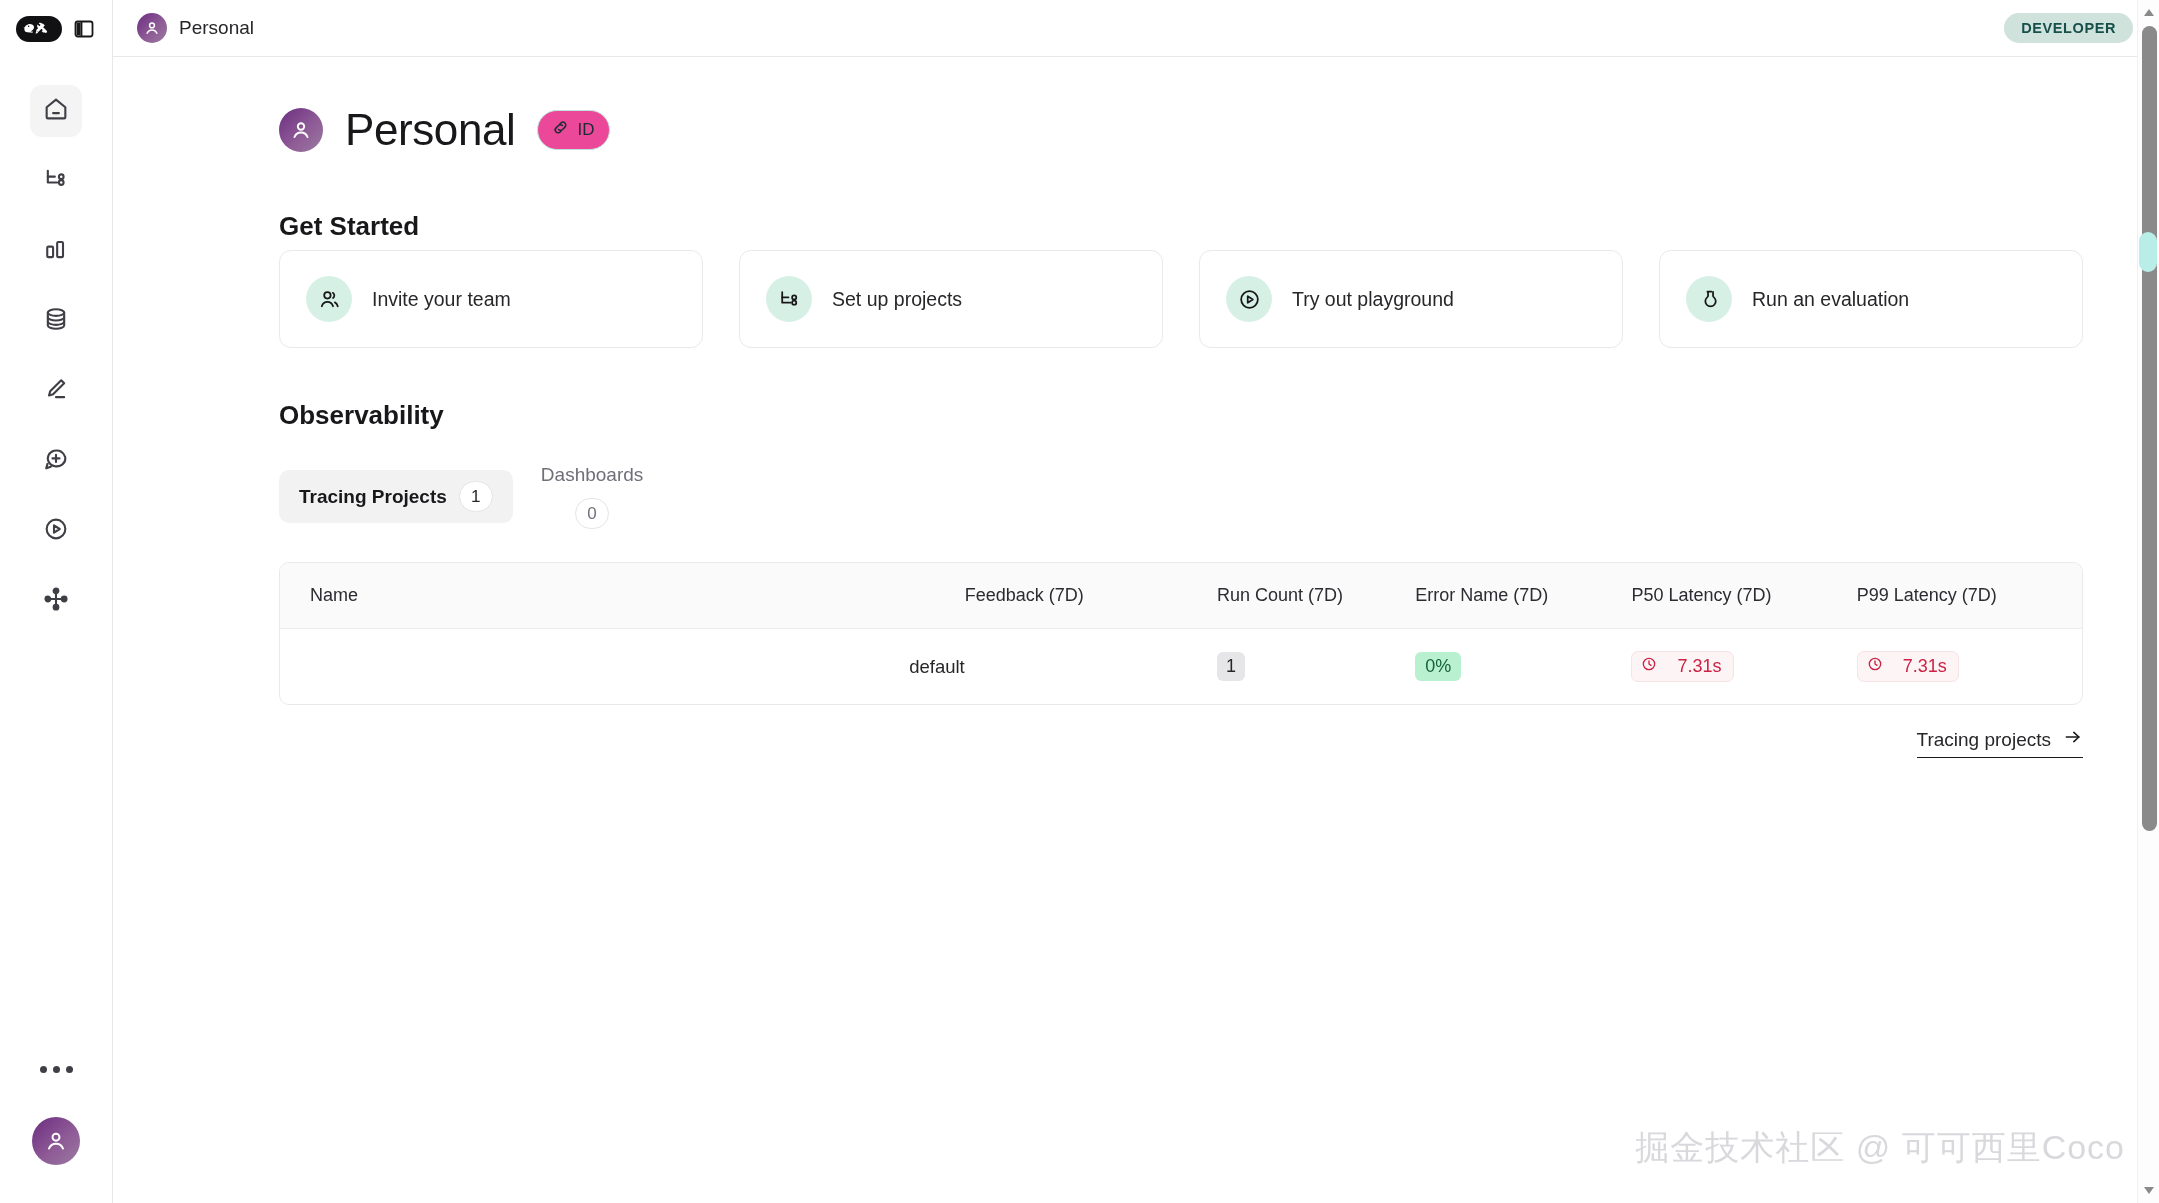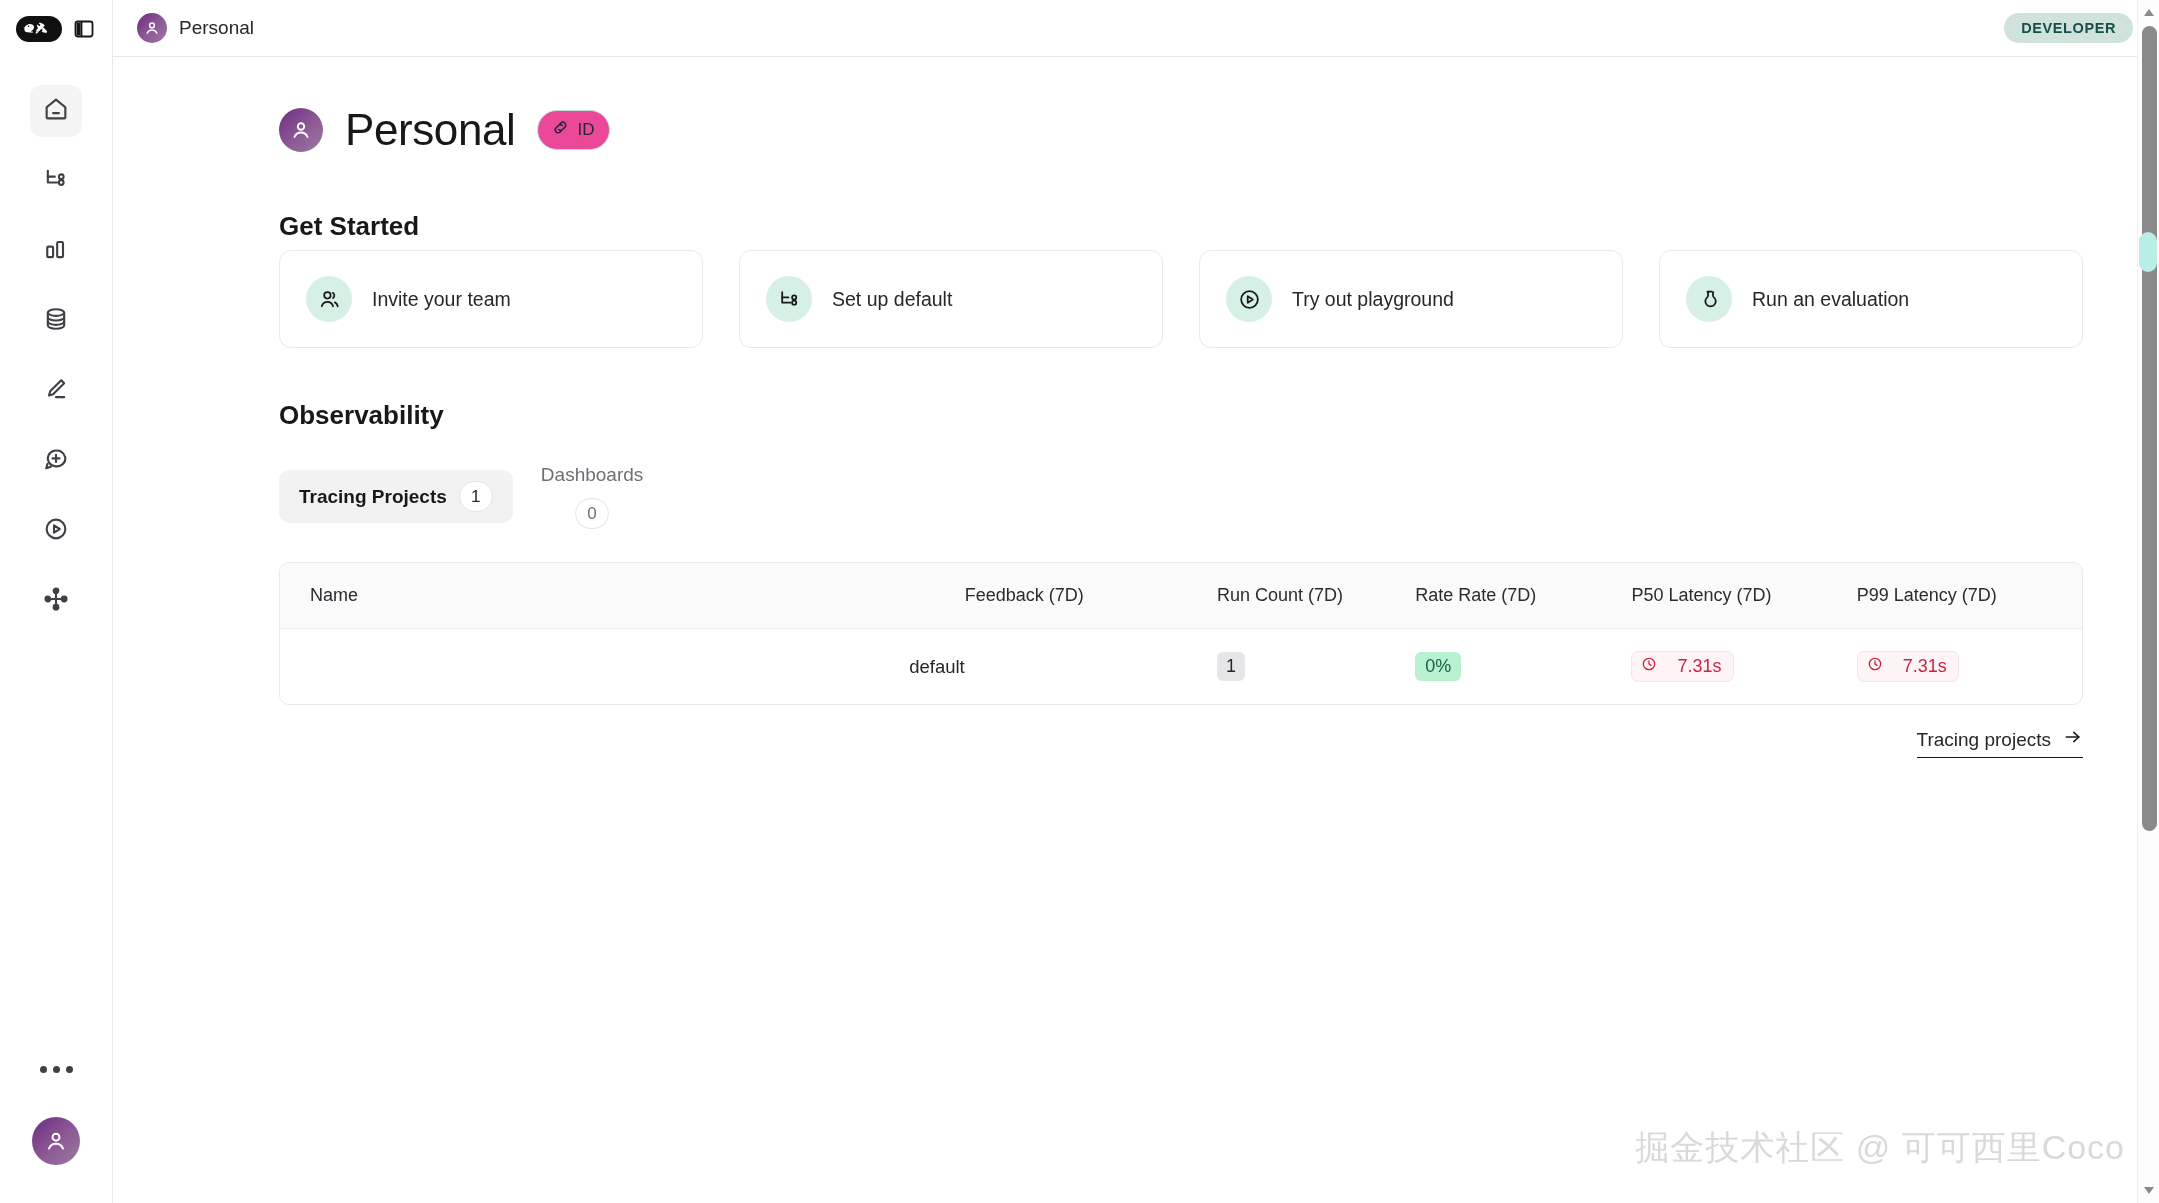--- a/index.html
+++ b/index.html
@@ -354,21 +354,21 @@
 
           <div class="card">
             <span class="card-ico">
               <svg width="25" height="25" viewBox="0 0 24 24" fill="none" stroke="currentColor" stroke-width="1.7" stroke-linecap="round" stroke-linejoin="round">
                 <path d="M5 5v10h8"></path>
                   <path d="M5 10h6"></path>
                 <circle cx="16.5" cy="10" r="2"></circle>
                   <circle cx="16.5" cy="15" r="2"></circle>
               </svg>
             </span>
-            <span class="card-label">Set up default</span>
+            <span class="card-label">Set up projects</span>
           </div>
 
           <div class="card">
             <span class="card-ico">
               <svg width="25" height="25" viewBox="0 0 24 24" fill="none" stroke="currentColor" stroke-width="1.7" stroke-linecap="round" stroke-linejoin="round">
                 <circle cx="12" cy="12" r="8"></circle>
                 <path d="M10.3 8.8 15.2 12l-4.9 3.2z"></path>
               </svg>
             </span>
             <span class="card-label">Try out playground</span>
@@ -398,21 +398,21 @@
           </div>
         </div>
 
         <div class="table-wrap">
           <table>
             <thead>
               <tr>
                 <th class="c-name">Name</th>
                 <th class="c-feedback">Feedback (7D)</th>
                 <th class="c-runs">Run Count (7D)</th>
-                <th class="c-error">Rate Rate (7D)</th>
+                <th class="c-error">Error Name (7D)</th>
                 <th class="c-p50">P50 Latency (7D)</th>
                 <th class="c-p99">P99 Latency (7D)</th>
               </tr>
             </thead>
             <tbody>
               <tr>
                 <td class="c-name">default</td>
                 <td></td>
                 <td>
                   <span class="pill-grey">1</span>

